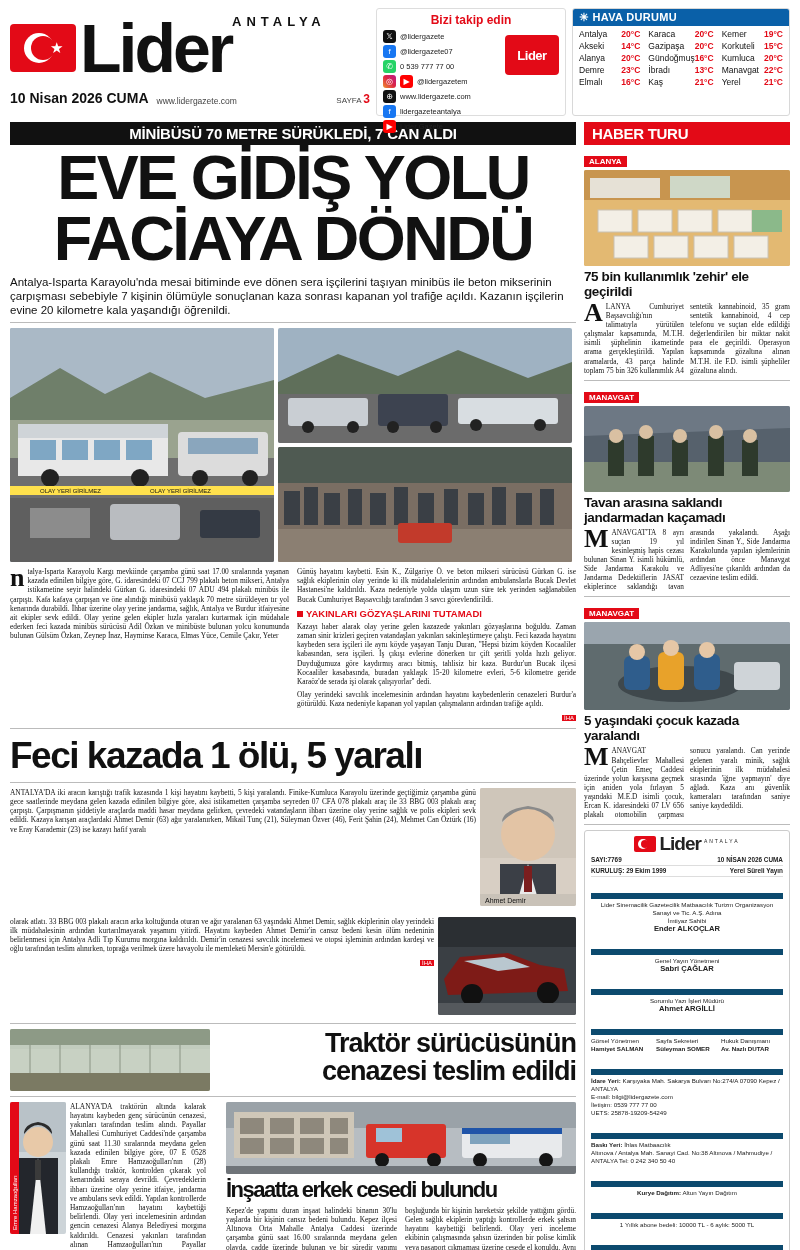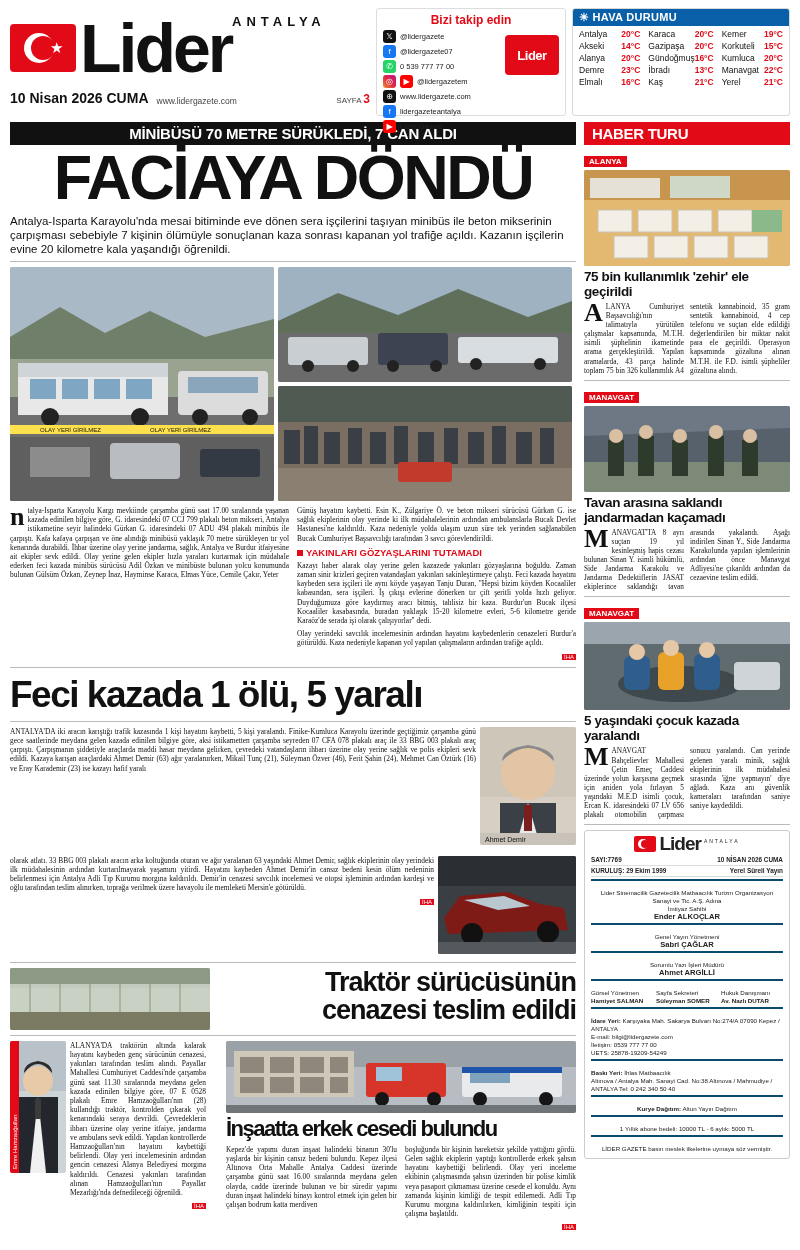--- a/index.html
+++ b/index.html
@@ -162,21 +162,21 @@
   .imprint .mini-logo {
     display: flex; align-items: center; justify-content: center; gap: 3px; margin-bottom: 3px;
   }
   .imprint .mini-logo .f {
     width: 22px; height: 16px; background: #e30a17; border-radius: 2px; position: relative;
   }
   .imprint .mini-logo .f .m { position: absolute; left: 4px; top: 3px; width: 10px; height: 10px; background: #fff; border-radius: 50%; }
   .imprint .mini-logo .f .m2 { position: absolute; left: 6.5px; top: 4px; width: 8px; height: 8px; background: #e30a17; border-radius: 50%; }
   .imprint .mini-logo .w { font-weight: bold; font-size: 19px; letter-spacing: -1px; }
   .imp-row { display: flex; justify-content: space-between; font-size: 6.4px; font-weight: bold; border-bottom: 1px solid #ddd; padding: 1px 0; }
-  .imp-sec { border-top: 2px solid #0c4a6e; padding-top: 8px; margin-top: 2px; }
+  .imp-sec { border-top: 6px solid #0c4a6e; padding-top: 2px; margin-top: 16px; }
   .imp-3 { display: flex; gap: 3px; text-align: left; }
   .imp-3 > div { flex: 1; }
   .bold { font-weight: bold; }
 
   
   svg { display: block; }
 </style>
 </head>
 <body>
 
@@ -312,20 +312,21 @@
       </div>
     </div>
   </div>
 
   <div class="body-area">
 
     <div class="left-col">
 
       <div class="kicker">MİNİBÜSÜ 70 METRE SÜRÜKLEDİ, 7 CAN ALDI</div>
 
+      <div class="headline">EVE GİDİŞ YOLU</div>
       <div class="headline">FACİAYA DÖNDÜ</div>
 
       <div class="subhead">Antalya-Isparta Karayolu'nda mesai bitiminde eve dönen sera işçilerini taşıyan minibüs ile beton mikserinin çarpışması sebebiyle 7 kişinin ölümüyle sonuçlanan kaza sonrası kapanan yol trafiğe açıldı. Kazanın işçilerin evine 20 kilometre kala yaşandığı öğrenildi.</div>
       <div class="rule"></div>
 
       <div class="collage">
         <div class="photo" style="width:264px;height:234px;">
           <svg width="264" height="234" viewBox="0 0 264 234">
             <rect width="264" height="234" fill="#8fa5b8"></rect>
             <rect y="0" width="264" height="90" fill="#aab9c6"></rect>

